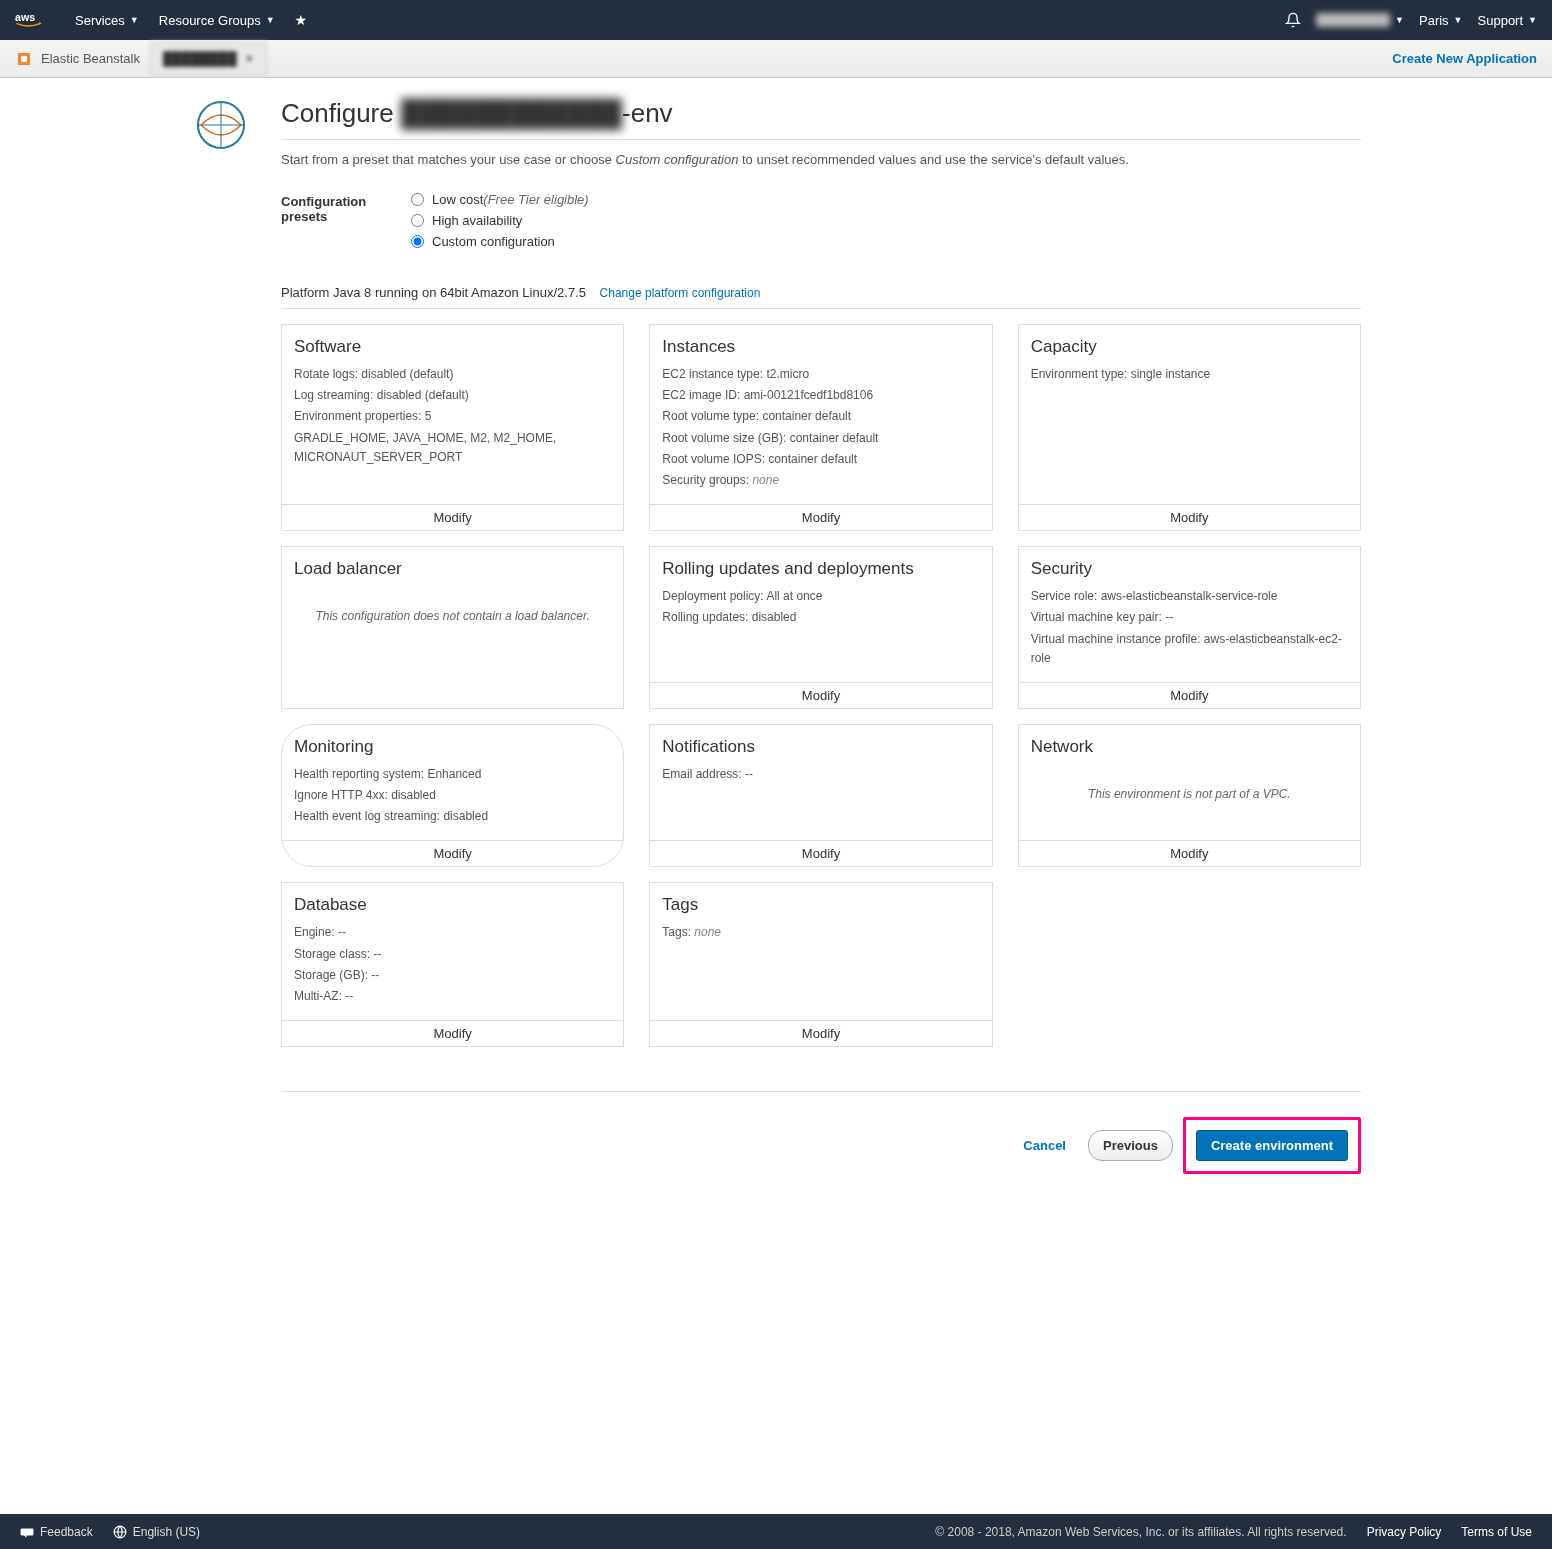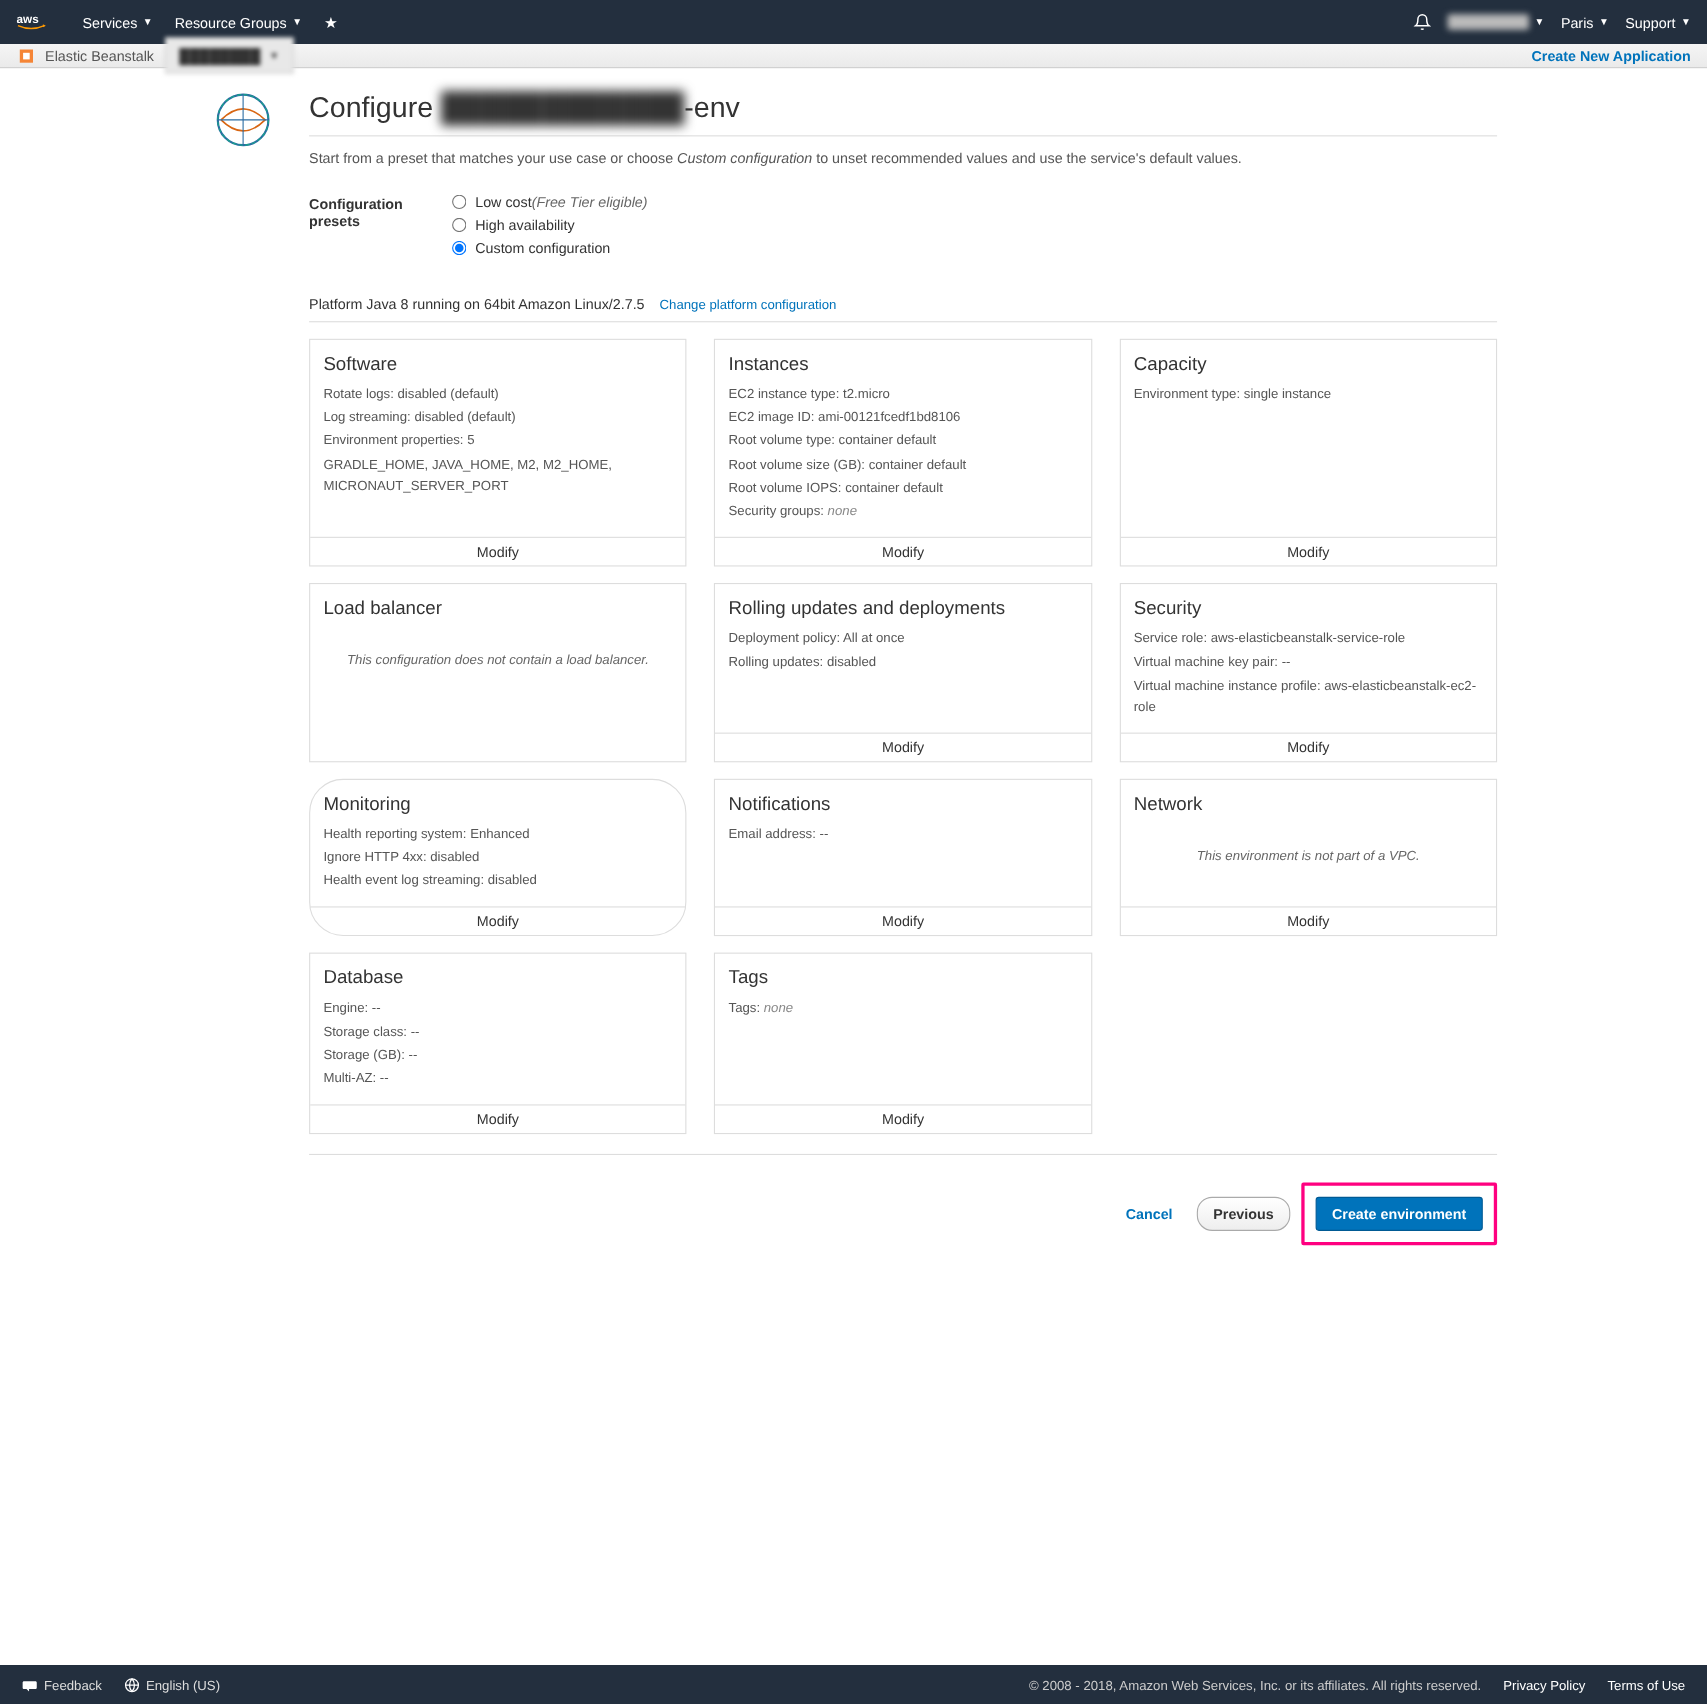--- a/index.html
+++ b/index.html
@@ -8,21 +8,21 @@
 .aws-logo { display: flex; align-items: center; margin-right: 20px; }
 .aws-logo svg { height: 20px; }
 .nav-item { color: #fff; font-size: 13px; margin-right: 20px; display: flex; align-items: center; cursor: pointer; }
 .nav-item .caret { margin-left: 5px; font-size: 9px; }
 .nav-spacer { flex: 1; }
 .nav-right .nav-item { margin-left: 15px; margin-right: 0; }
 .nav-right { display: flex; align-items: center; }
 .bell-icon { width: 16px; height: 16px; }
 .pin-icon { font-size: 14px; }
 
-.sub-nav { background: linear-gradient(#f5f5f5, #eaeaea); border-bottom: 1px solid #ccc; height: 22px; display: flex; align-items: center; padding: 0 15px; }
+.sub-nav { background: linear-gradient(#f5f5f5, #eaeaea); border-bottom: 1px solid #ccc; height: 38px; display: flex; align-items: center; padding: 0 15px; }
 .sub-nav-left { display: flex; align-items: center; }
 .eb-icon { width: 18px; height: 18px; margin-right: 8px; }
 .breadcrumb-item { color: #555; font-size: 13px; margin-right: 10px; display: flex; align-items: center; }
 .breadcrumb-app { background: #e8e8e8; border: 1px solid #ccc; padding: 8px 12px; display: flex; align-items: center; filter: blur(2px); }
 .breadcrumb-app .caret { margin-left: 8px; font-size: 9px; filter: none; }
 .sub-nav-spacer { flex: 1; }
 .create-app-link { color: #0073bb; font-weight: bold; font-size: 13px; cursor: pointer; }
 
 .main-content { max-width: 1100px; margin: 0 auto; padding: 20px 10px 40px 10px; position: relative; }
 .page-title { font-size: 26px; font-weight: normal; color: #333; margin-bottom: 10px; }
@@ -44,21 +44,21 @@
 
 .cards-grid { display: grid; grid-template-columns: repeat(3, 1fr); gap: 25px; margin-bottom: 15px; }
 .card { border: 1px solid #ddd; background: #fff; display: flex; flex-direction: column; min-height: 185px; }
 .card-header { font-size: 17px; font-weight: normal; padding: 12px 12px 8px 12px; color: #333; }
 .card-body { padding: 0 12px 12px 12px; flex: 1; font-size: 12px; color: #555; line-height: 1.6; }
 .card-body .kv { margin-bottom: 2px; }
 .card-body .empty-msg { font-style: italic; text-align: center; color: #666; padding: 20px 10px; }
 .card-body .none-val { font-style: italic; color: #888; }
 .card-footer { border-top: 1px solid #ddd; text-align: center; padding: 5px; font-size: 13px; color: #333; cursor: pointer; }
 
-.bottom-actions { display: flex; justify-content: flex-end; align-items: center; margin-top: 18px; gap: 10px; border-top: 1px solid #ddd; padding-top: 25px; }
+.bottom-actions { display: flex; justify-content: flex-end; align-items: center; margin-top: 44px; gap: 10px; border-top: 1px solid #ddd; padding-top: 25px; }
 .btn-cancel { color: #0073bb; font-weight: bold; background: none; border: none; padding: 8px 12px; cursor: pointer; font-size: 13px; }
 .btn-prev { background: linear-gradient(#fff, #eee); border: 1px solid #aaa; border-radius: 14px; padding: 7px 14px; cursor: pointer; font-size: 13px; font-weight: bold; color: #333; }
 .btn-create-wrap { border: 3px solid #ff0080; padding: 10px; border-radius: 2px; }
 .btn-create { background: #0073bb; color: #fff; border: 1px solid #005a94; border-radius: 3px; padding: 7px 14px; cursor: pointer; font-size: 13px; font-weight: bold; }
 
 .footer { background: #232f3e; color: #ddd; height: 35px; display: flex; align-items: center; padding: 0 20px; font-size: 12px; position: fixed; bottom: 0; left: 0; right: 0; }
 .footer-item { display: flex; align-items: center; margin-right: 20px; cursor: pointer; }
 .footer-item svg { margin-right: 6px; }
 .footer-spacer { flex: 1; }
 .footer-right { display: flex; align-items: center; gap: 20px; }

